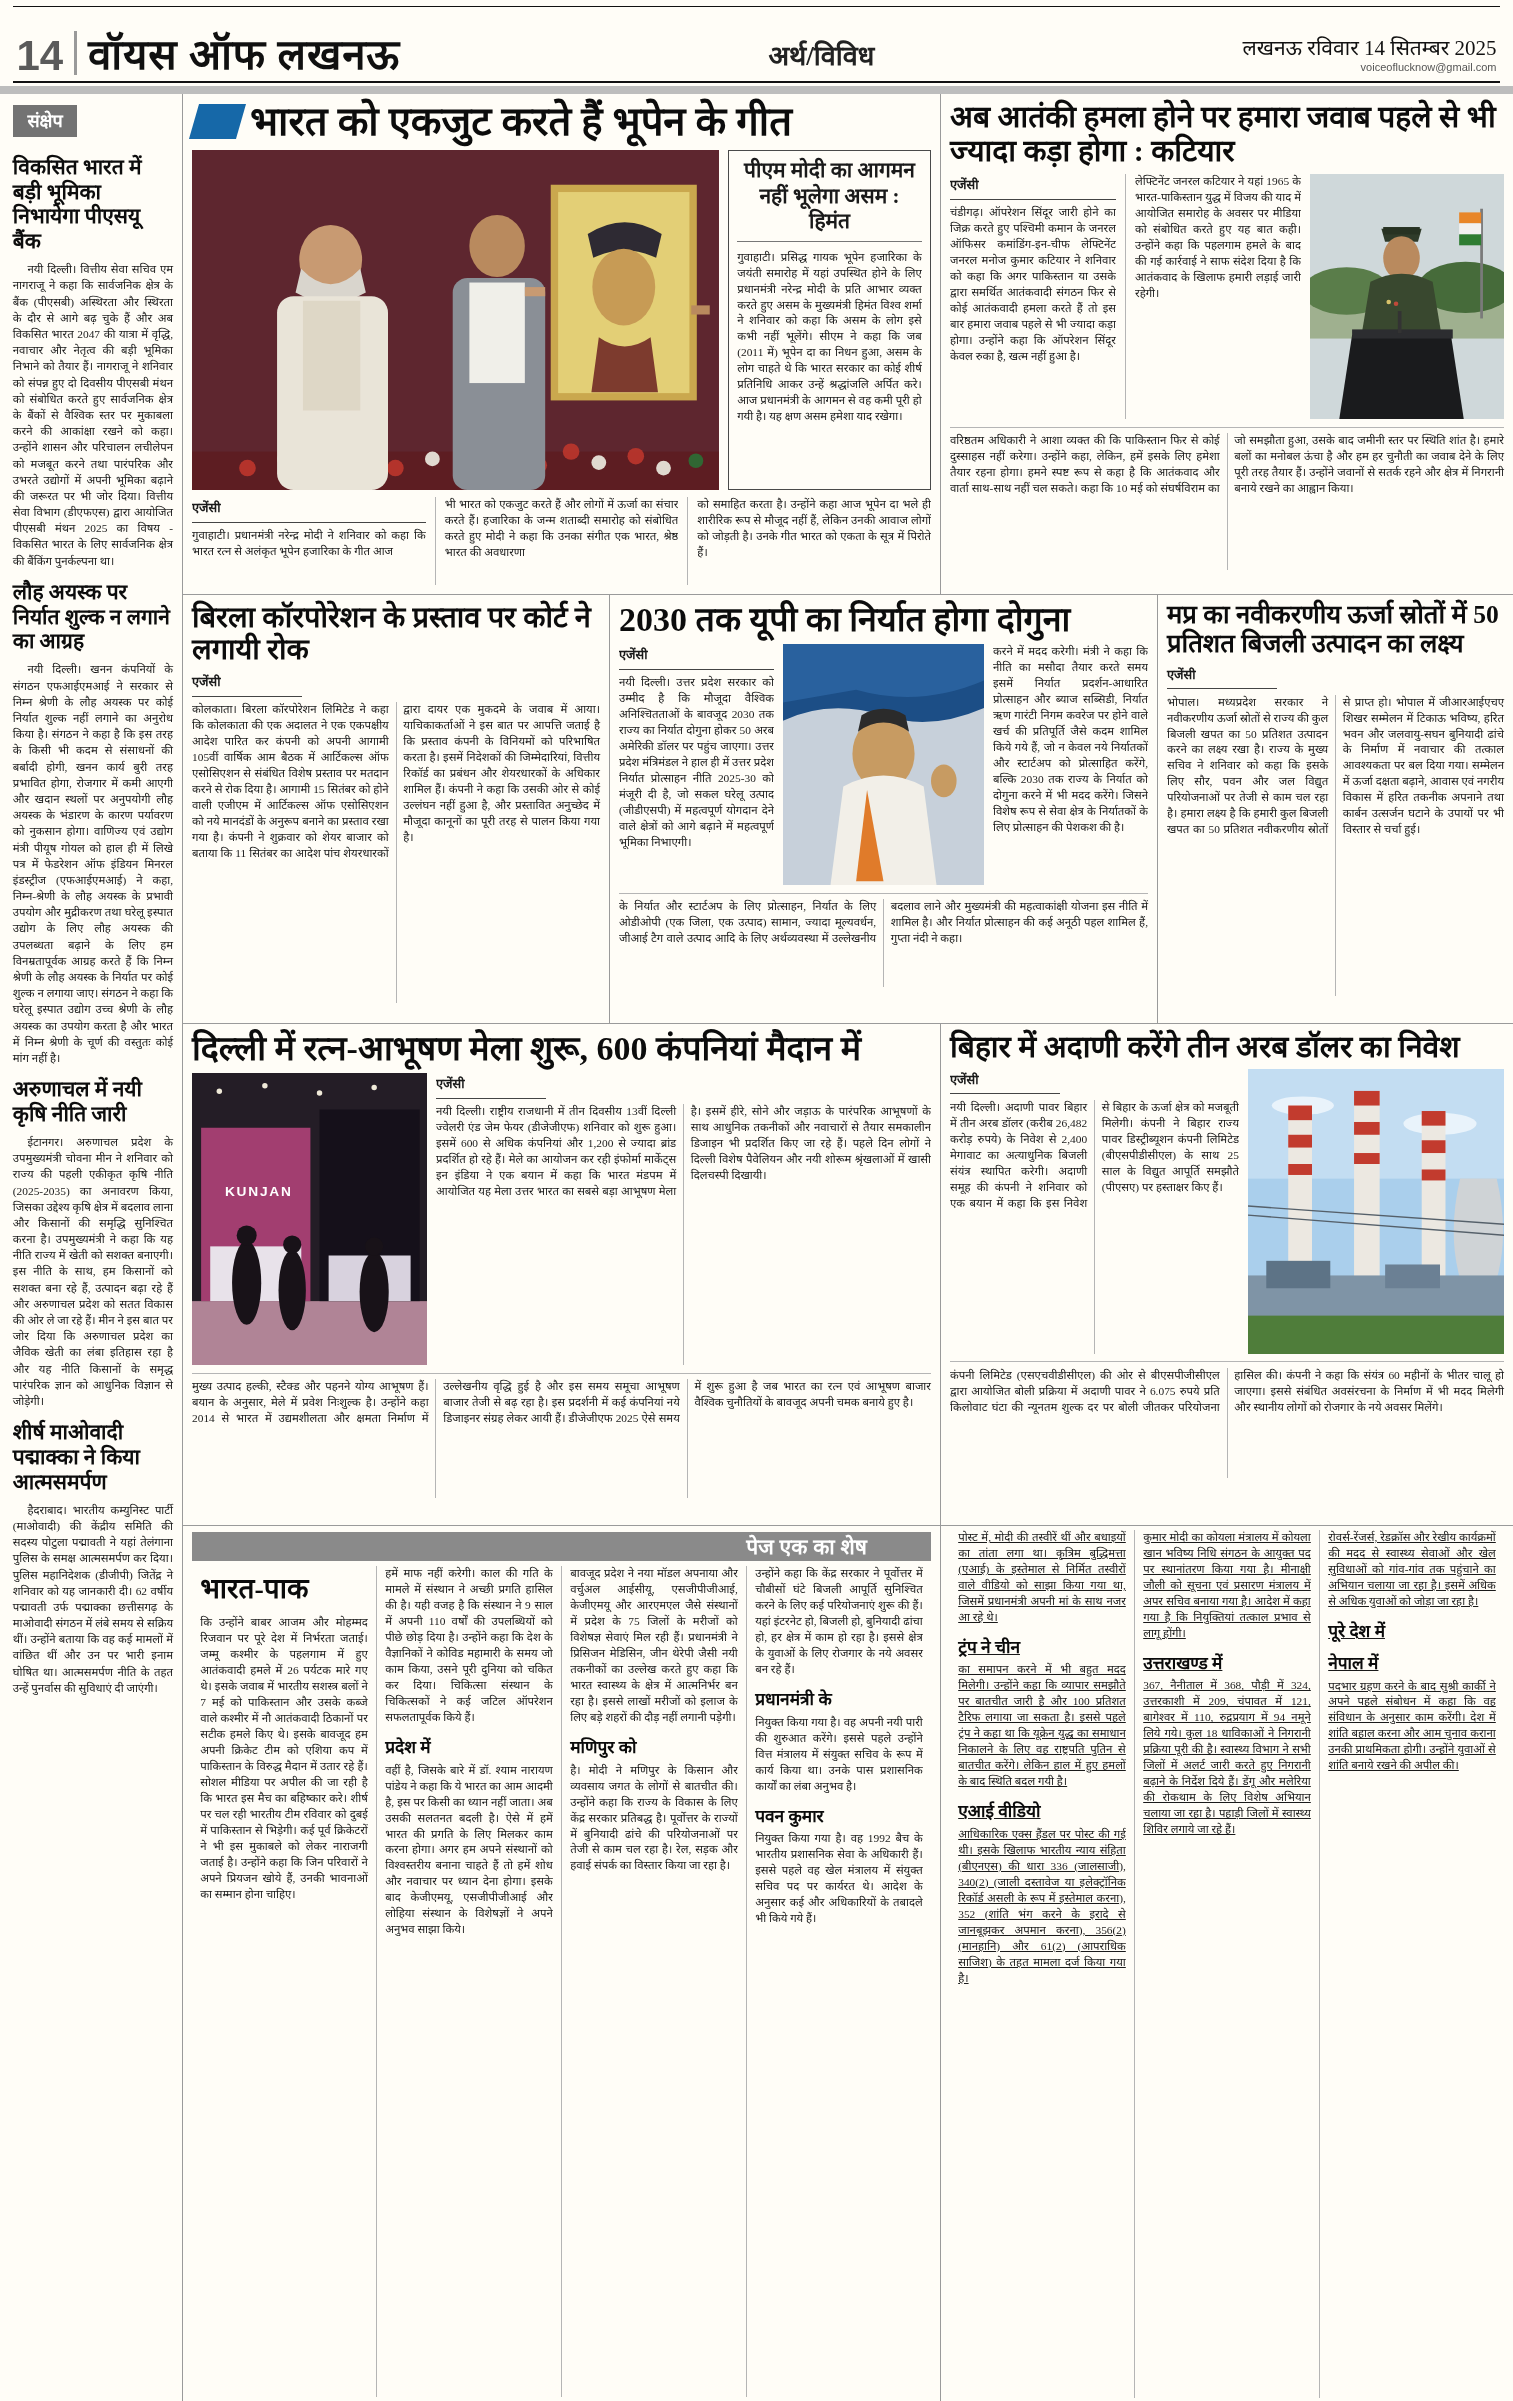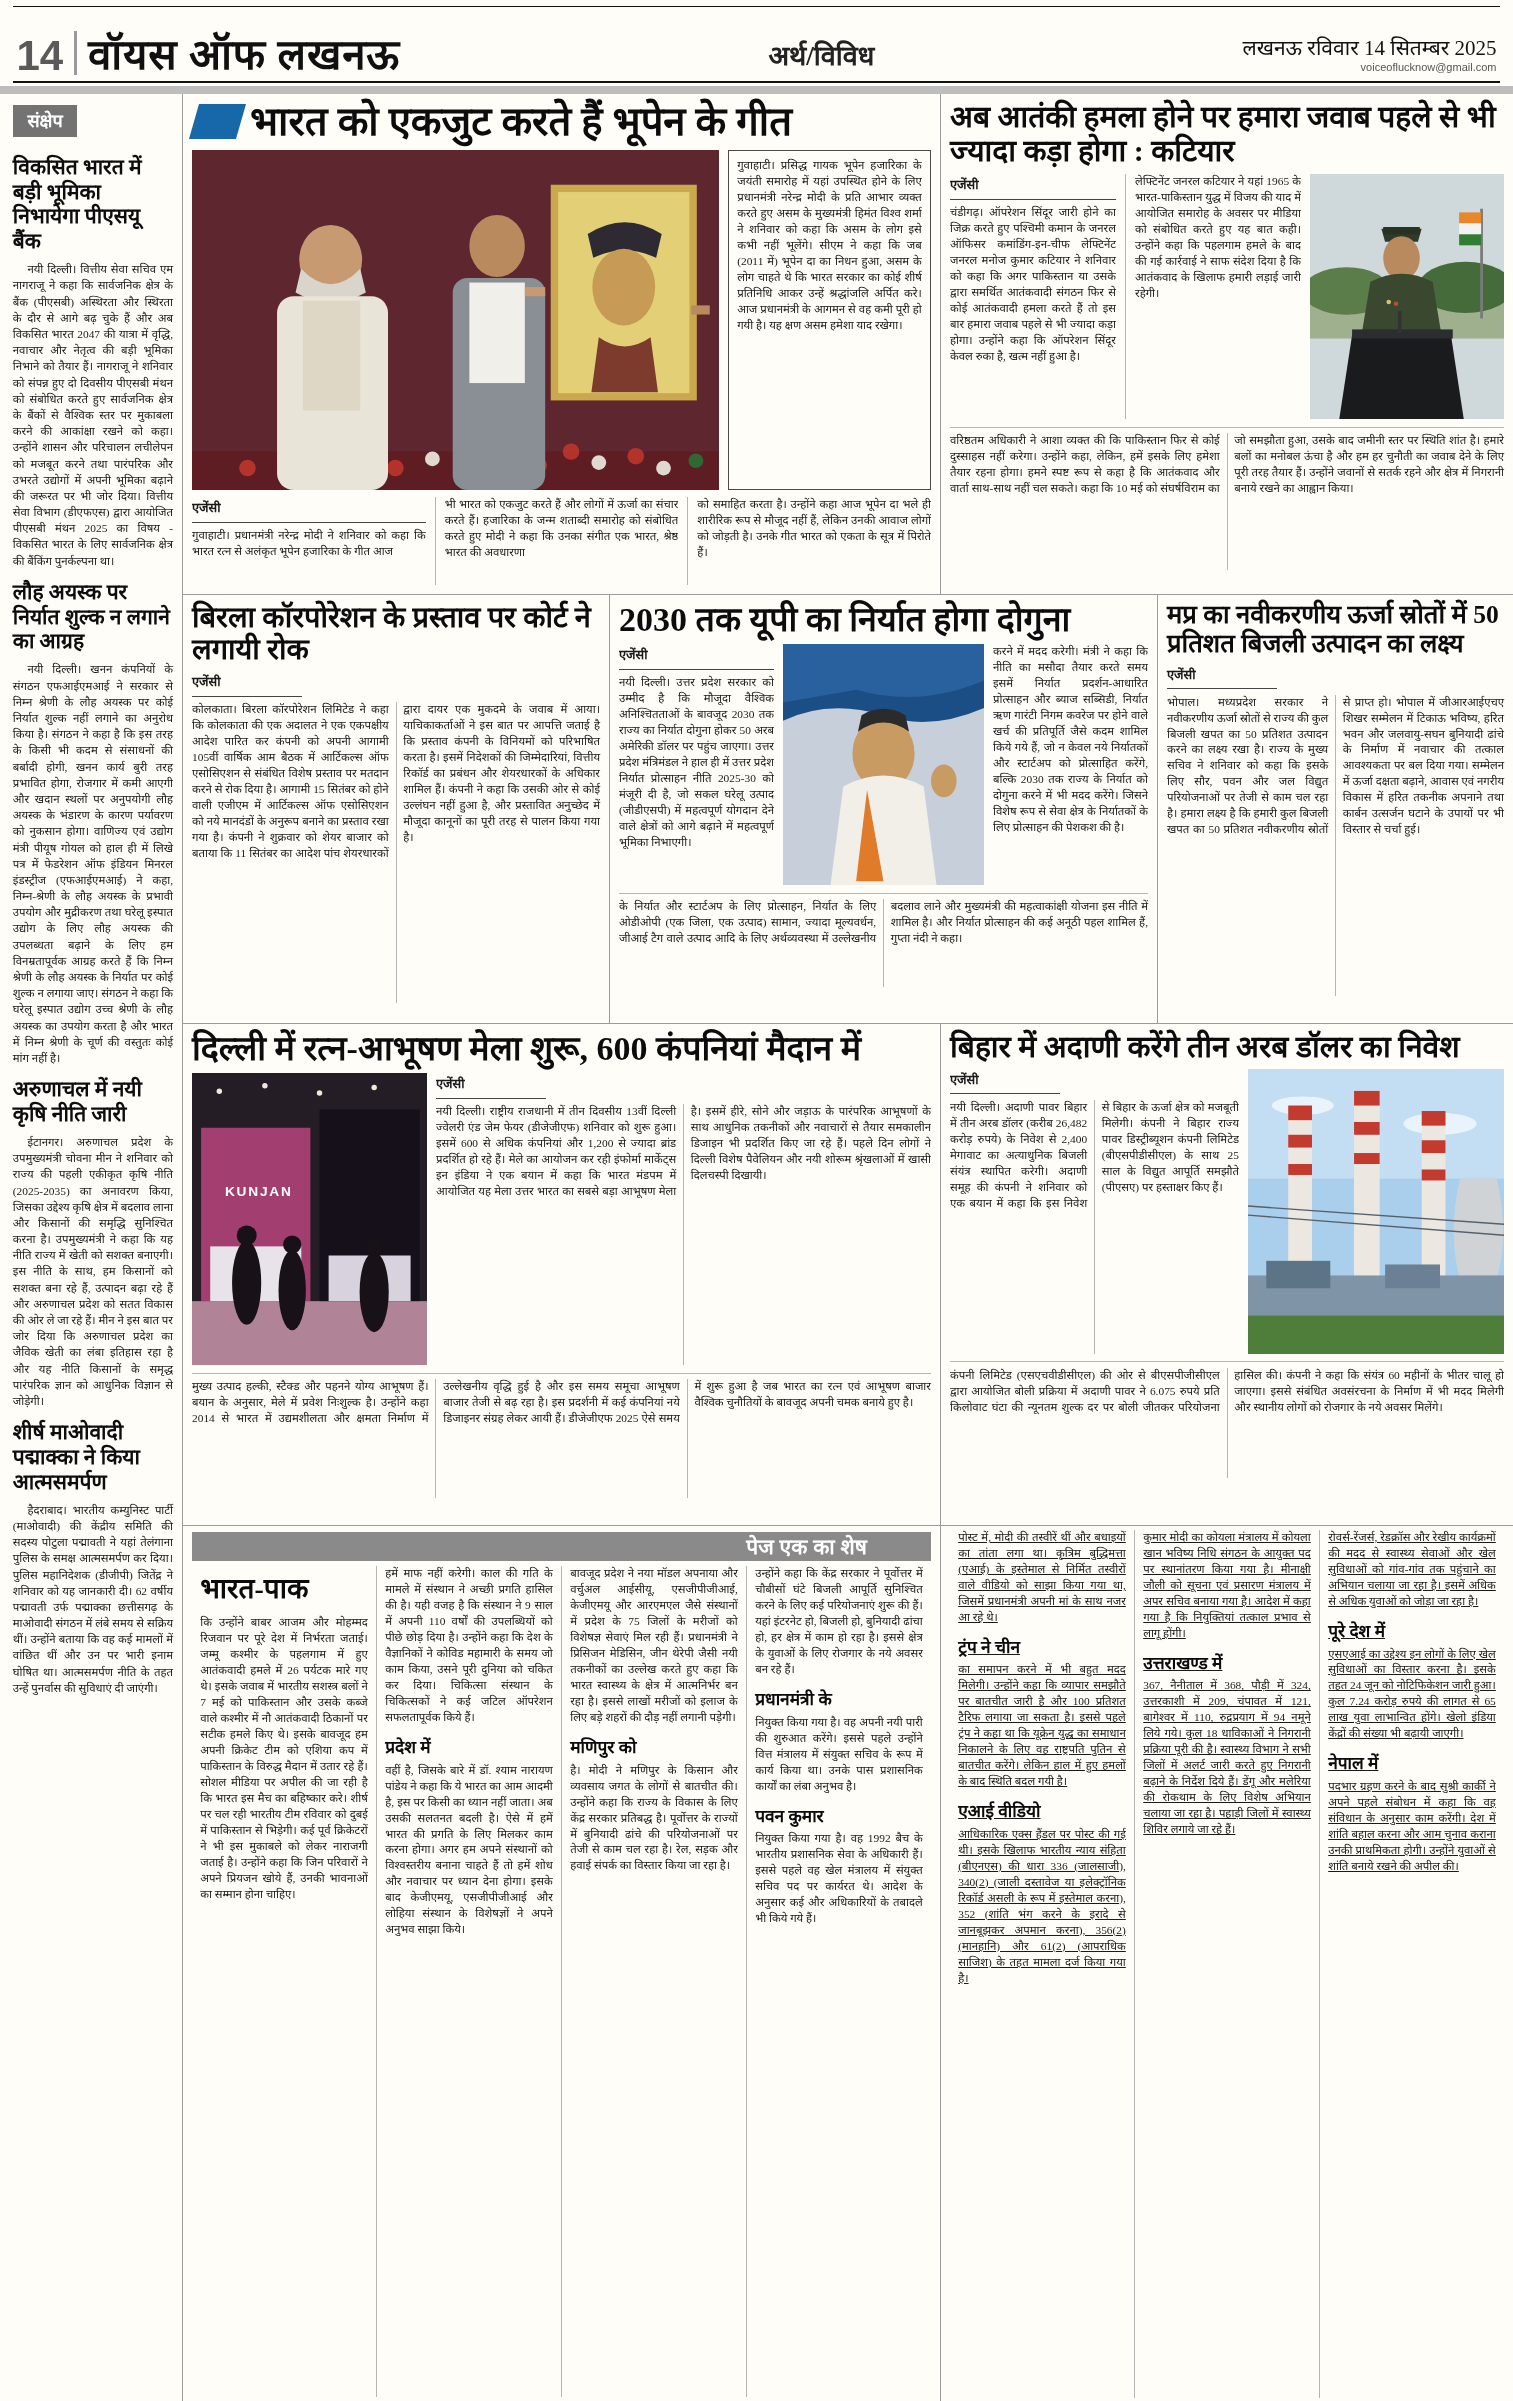--- a/index.html
+++ b/index.html
@@ -157,20 +157,21 @@
                   <rect x="396" y="46" width="142" height="220" fill="#e3cf76"></rect>
                   <path d="M428 92 q40 -26 80 0 l-6 26 q-34 -16 -68 0 z" fill="#2e2a33"></path>
                   <ellipse cx="467" cy="150" rx="34" ry="42" fill="#c79b55"></ellipse>
                   <path d="M440 205 q28 20 56 0 l8 60 h-72 z" fill="#7d3b2e"></path>
                 </g>
                 <rect x="360" y="150" width="22" height="10" fill="#c89a72"></rect>
                 <rect x="540" y="170" width="20" height="10" fill="#b98a5e"></rect>
               </svg>
             </div>
             <div class="subbox">
+              <h4>पीएम मोदी का आगमन नहीं भूलेगा असम : हिमंत</h4>
               <div class="btxt">गुवाहाटी। प्रसिद्ध गायक भूपेन हजारिका के जयंती समारोह में यहां उपस्थित होने के लिए प्रधानमंत्री नरेन्द्र मोदी के प्रति आभार व्यक्त करते हुए असम के मुख्यमंत्री हिमंत विश्व शर्मा ने शनिवार को कहा कि असम के लोग इसे कभी नहीं भूलेंगे। सीएम ने कहा कि जब (2011 में) भूपेन दा का निधन हुआ, असम के लोग चाहते थे कि भारत सरकार का कोई शीर्ष प्रतिनिधि आकर उन्हें श्रद्धांजलि अर्पित करे। आज प्रधानमंत्री के आगमन से वह कमी पूरी हो गयी है। यह क्षण असम हमेशा याद रखेगा।</div>
             </div>
           </div>
           <div class="flexrow" style="height:88px;margin-top:7.3px">
             <div class="fcol">
               <div class="byline">एजेंसी</div>
               <div class="btxt">गुवाहाटी। प्रधानमंत्री नरेन्द्र मोदी ने शनिवार को कहा कि भारत रत्न से अलंकृत भूपेन हजारिका के गीत आज</div>
             </div>
             <div class="fcol vr btxt">भी भारत को एकजुट करते हैं और लोगों में ऊर्जा का संचार करते हैं। हजारिका के जन्म शताब्दी समारोह को संबोधित करते हुए मोदी ने कहा कि उनका संगीत एक भारत, श्रेष्ठ भारत की अवधारणा</div>
             <div class="fcol vr btxt">को समाहित करता है। उन्होंने कहा आज भूपेन दा भले ही शारीरिक रूप से मौजूद नहीं हैं, लेकिन उनकी आवाज लोगों को जोड़ती है। उनके गीत भारत को एकता के सूत्र में पिरोते हैं।</div>
@@ -369,21 +370,20 @@
               <div class="btxt">आधिकारिक एक्स हैंडल पर पोस्ट की गई थी। इसके खिलाफ भारतीय न्याय संहिता (बीएनएस) की धारा 336 (जालसाजी), 340(2) (जाली दस्तावेज या इलेक्ट्रॉनिक रिकॉर्ड असली के रूप में इस्तेमाल करना), 352 (शांति भंग करने के इरादे से जानबूझकर अपमान करना), 356(2) (मानहानि) और 61(2) (आपराधिक साजिश) के तहत मामला दर्ज किया गया है।</div>
             </div>
             <div class="bcol">
               <div class="btxt">कुमार मोदी का कोयला मंत्रालय में कोयला खान भविष्य निधि संगठन के आयुक्त पद पर स्थानांतरण किया गया है। मीनाक्षी जौली को सूचना एवं प्रसारण मंत्रालय में अपर सचिव बनाया गया है। आदेश में कहा गया है कि नियुक्तियां तत्काल प्रभाव से लागू होंगी।</div>
               <div class="subhead">उत्तराखण्ड में</div>
               <div class="btxt">367, नैनीताल में 368, पौड़ी में 324, उत्तरकाशी में 209, चंपावत में 121, बागेश्वर में 110, रुद्रप्रयाग में 94 नमूने लिये गये। कुल 18 धाविकाओं ने निगरानी प्रक्रिया पूरी की है। स्वास्थ्य विभाग ने सभी जिलों में अलर्ट जारी करते हुए निगरानी बढ़ाने के निर्देश दिये हैं। डेंगू और मलेरिया की रोकथाम के लिए विशेष अभियान चलाया जा रहा है। पहाड़ी जिलों में स्वास्थ्य शिविर लगाये जा रहे हैं।</div>
             </div>
             <div class="bcol">
               <div class="btxt">रोवर्स-रेंजर्स, रेडक्रॉस और रेखीय कार्यक्रमों की मदद से स्वास्थ्य सेवाओं और खेल सुविधाओं को गांव-गांव तक पहुंचाने का अभियान चलाया जा रहा है। इसमें अधिक से अधिक युवाओं को जोड़ा जा रहा है।</div>
               <div class="subhead">पूरे देश में</div>
-              <div class="btxt">एसएआई का उद्देश्य इन लोगों के लिए खेल सुविधाओं का विस्तार करना है। इसके तहत 24 जून को नोटिफिकेशन जारी हुआ। कुल 7.24 करोड़ रुपये की लागत से 65 लाख युवा लाभान्वित होंगे। खेलो इंडिया केंद्रों की संख्या भी बढ़ायी जाएगी।</div>
               <div class="subhead">नेपाल में</div>
               <div class="btxt">पदभार ग्रहण करने के बाद सुश्री कार्की ने अपने पहले संबोधन में कहा कि वह संविधान के अनुसार काम करेंगी। देश में शांति बहाल करना और आम चुनाव कराना उनकी प्राथमिकता होगी। उन्होंने युवाओं से शांति बनाये रखने की अपील की।</div>
             </div>
           </div>
         </div>
       </div>
 
     </div>
   </div>
 </div>

